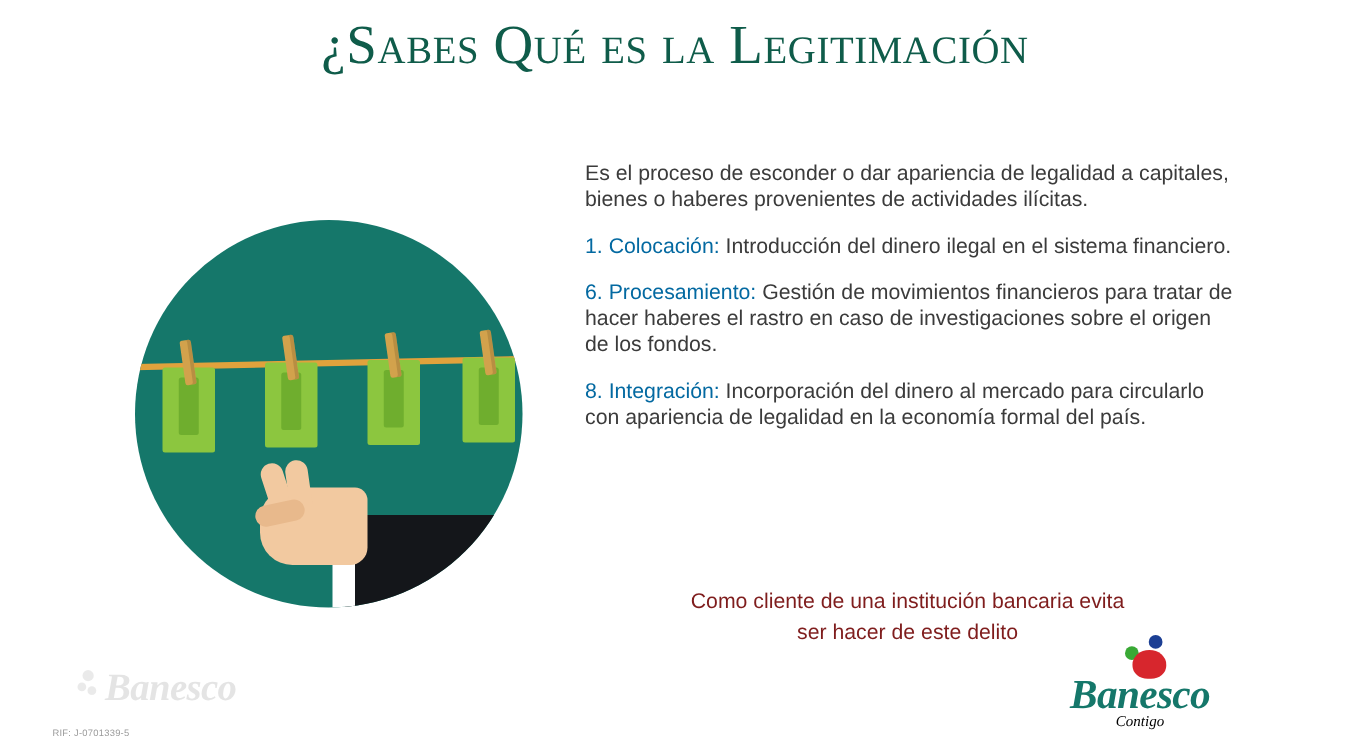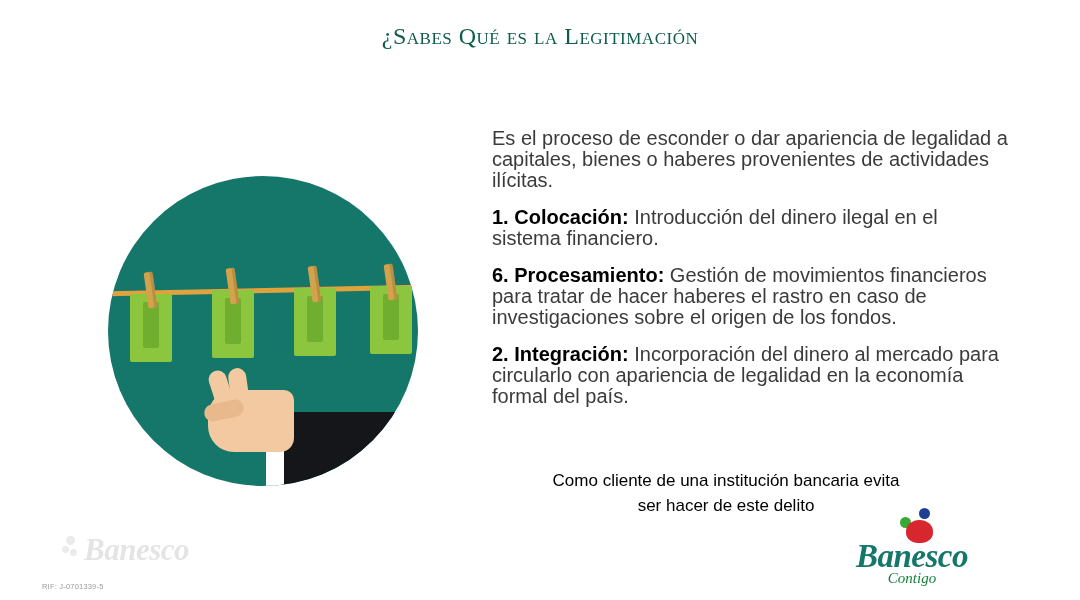--- a/index.html
+++ b/index.html
@@ -17,21 +17,21 @@
 
   
   .title {
     position: absolute;
     top: 14px;
     left: 0;
     width: 1080px;
     text-align: center;
     font-family: "Liberation Serif", serif;
     color: #0f5c4a;
-    font-size: 24px;
+    font-size: 44px;
     line-height: 44px;
     letter-spacing: 0.5px;
     font-variant: small-caps;
     font-weight: 400;
   }
   .title .l1 { display: block; }
   .title .l2 { display: block; }
 
   
   .illus {
@@ -134,41 +134,41 @@
     width: 40px;
     height: 17px;
     background: #e8b98c;
     border-radius: 9px;
     transform: rotate(-12deg);
   }
 
   
   .body-col {
     position: absolute;
-    left: 492px;
+    left: 468px;
     top: 128px;
     width: 520px;
     color: #3b3b3b;
-    font-size: 20px;
+    font-size: 17px;
     line-height: 21px;
   }
   .body-col p {
     margin: 0 0 16px 0;
   }
   .body-col p:last-child { margin-bottom: 0; }
   .lead { color: #3b3b3b; }
-  .step strong { color: #000000; font-weight: bold; margin-top: 25px; }
+  .step strong { color: #0369a1; font-weight: normal; margin-top: 25px; }
 
   .cta {
     position: absolute;
     left: 466px;
     top: 468px;
     width: 520px;
     text-align: center;
-    color: #000000;
+    color: #7f1d1d;
     font-size: 17px;
     line-height: 25px;
   }
 
   
   .wm {
     position: absolute;
     left: 62px;
     top: 532px;
     width: 200px;
@@ -244,22 +244,22 @@
     letter-spacing: -0.5px;
   }
   .logo-tag {
     position: absolute;
     left: 0;
     top: 62px;
     width: 180px;
     text-align: center;
     font-family: "Liberation Serif", serif;
     font-style: italic;
-    font-size: 15px;
-    color: #15803d;
+    font-size: 12px;
+    color: #000000;
   }
 </style>
 </head>
 <body>
 
 <div class="title">
   <span class="l1">¿Sabes Qué es la Legitimación</span>
 </div>
 
 <div class="illus">
@@ -293,21 +293,21 @@
   </div>
 </div>
 
 <div class="body-col">
   <p class="lead">Es el proceso de esconder o dar apariencia de legalidad a capitales, bienes o haberes provenientes de actividades ilícitas.</p>
 
   <p class="step"><strong>1. Colocación:</strong><span> Introducción del dinero ilegal en el sistema financiero.</span></p>
 
   <p class="step"><strong>6. Procesamiento:</strong><span> Gestión de movimientos financieros para tratar de hacer haberes el rastro en caso de investigaciones sobre el origen de los fondos.</span></p>
 
-  <p class="step"><strong>2. Integración:</strong><span> Incorporación del dinero al mercado para circularlo con apariencia de legalidad en la economía formal del país.</span></p>
+  <p class="step"><strong>8. Integración:</strong><span> Incorporación del dinero al mercado para circularlo con apariencia de legalidad en la economía formal del país.</span></p>
 </div>
 
 <div class="cta">
   <div>Como cliente de una institución bancaria evita</div>
   <div>ser hacer de este delito</div>
 </div>
 
 <div class="wm">
   <div class="wm-dots">
     <i></i>

